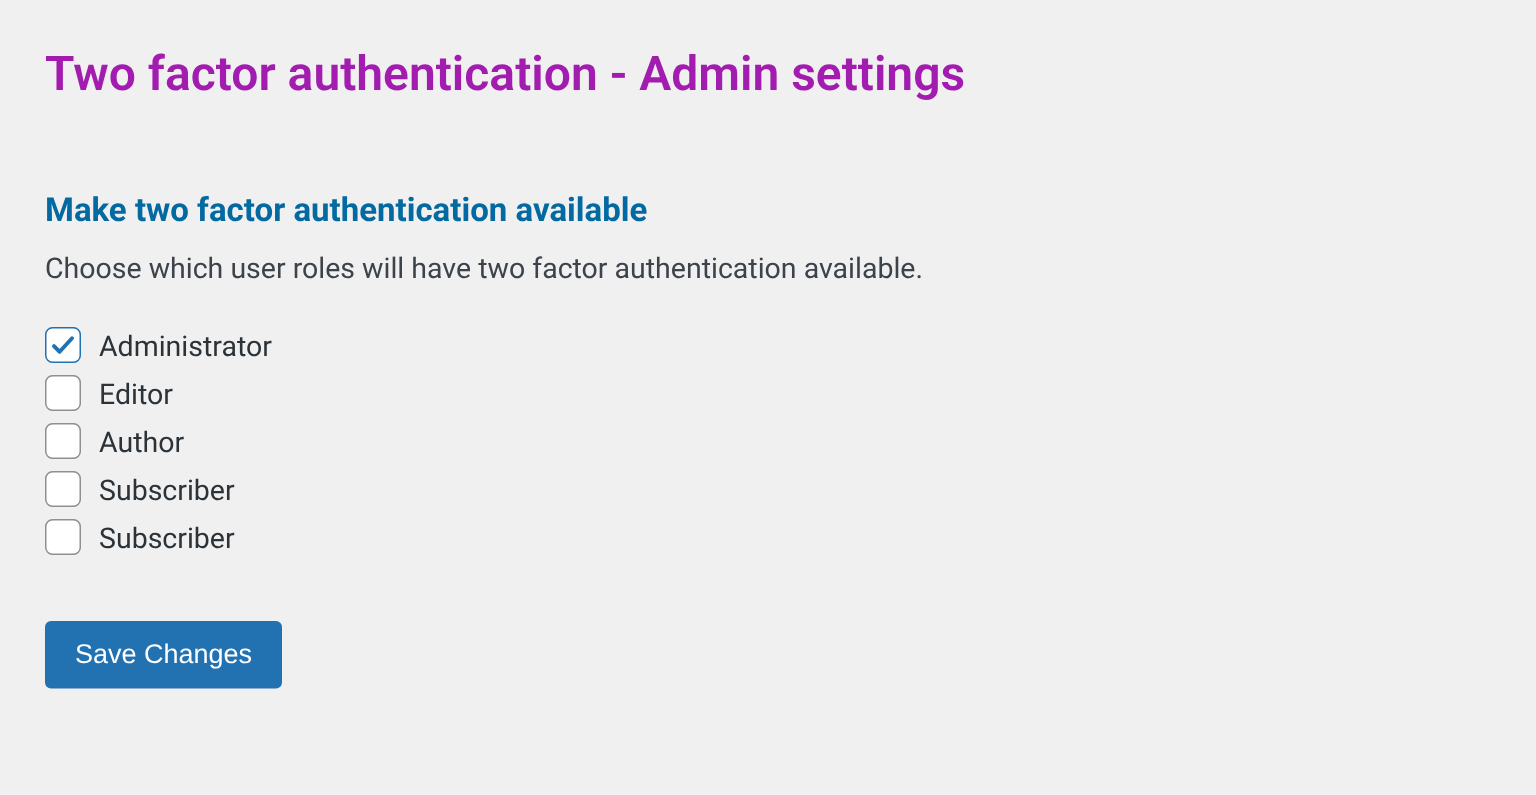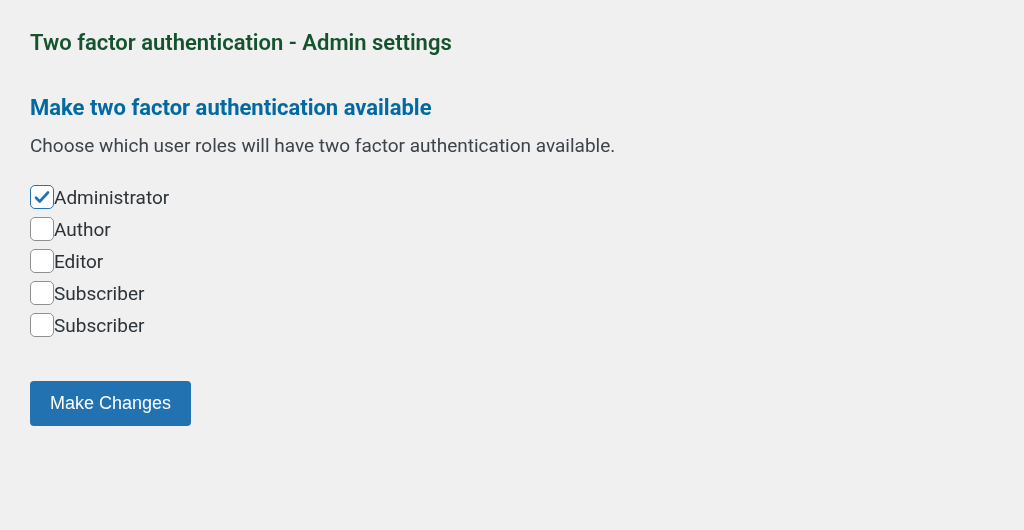--- a/index.html
+++ b/index.html
@@ -9,24 +9,24 @@
     }
     body {
       background: #f0f0f1;
       font-family: -apple-system, BlinkMacSystemFont, "Segoe UI", Roboto, Helvetica, Arial, sans-serif;
       padding: 30px 30px 40px 30px;
       color: #1d2327;
       width: 1024px;
       height: 530px;
     }
     h1 {
-      font-size: 22px;
+      font-size: 32px;
       font-weight: 600;
-      color: #14532d;
-      margin-bottom: 40px;
+      color: #a21caf;
+      margin-bottom: 60px;
     }
     h2 {
       font-size: 22px;
       font-weight: 700;
       color: #0369a1;
       margin-bottom: 14px;
     }
     .description {
       font-size: 19px;
       color: #3c434a;
@@ -34,21 +34,21 @@
     }
     .checkbox-list {
       display: flex;
       flex-direction: column;
       gap: 8px;
       margin-bottom: 44px;
     }
     .checkbox-row {
       display: flex;
       align-items: center;
-      gap: 0;
+      gap: 12px;
     }
     .checkbox {
       width: 24px;
       height: 24px;
       border: 1.5px solid #8c8f94;
       border-radius: 5px;
       background: #ffffff;
       cursor: pointer;
       display: flex;
       align-items: center;
@@ -99,42 +99,42 @@
           <polyline points="4 13 9 18 20 6"></polyline>
         </svg>
     </div>
     <span class="checkbox-label">Administrator</span>
   </div>
 
   <div class="checkbox-row">
     <div class="checkbox">
       
     </div>
-    <span class="checkbox-label">Author</span>
+    <span class="checkbox-label">Editor</span>
   </div>
 
   <div class="checkbox-row">
     <div class="checkbox">
       
     </div>
-    <span class="checkbox-label">Editor</span>
+    <span class="checkbox-label">Author</span>
   </div>
 
   <div class="checkbox-row">
     <div class="checkbox">
       
     </div>
     <span class="checkbox-label">Subscriber</span>
   </div>
 
   <div class="checkbox-row">
     <div class="checkbox">
       
     </div>
     <span class="checkbox-label">Subscriber</span>
   </div>
 
 </div>
 
-<button class="save-btn">Make Changes</button>
+<button class="save-btn">Save Changes</button>
 
 
 
 
 </body></html>

